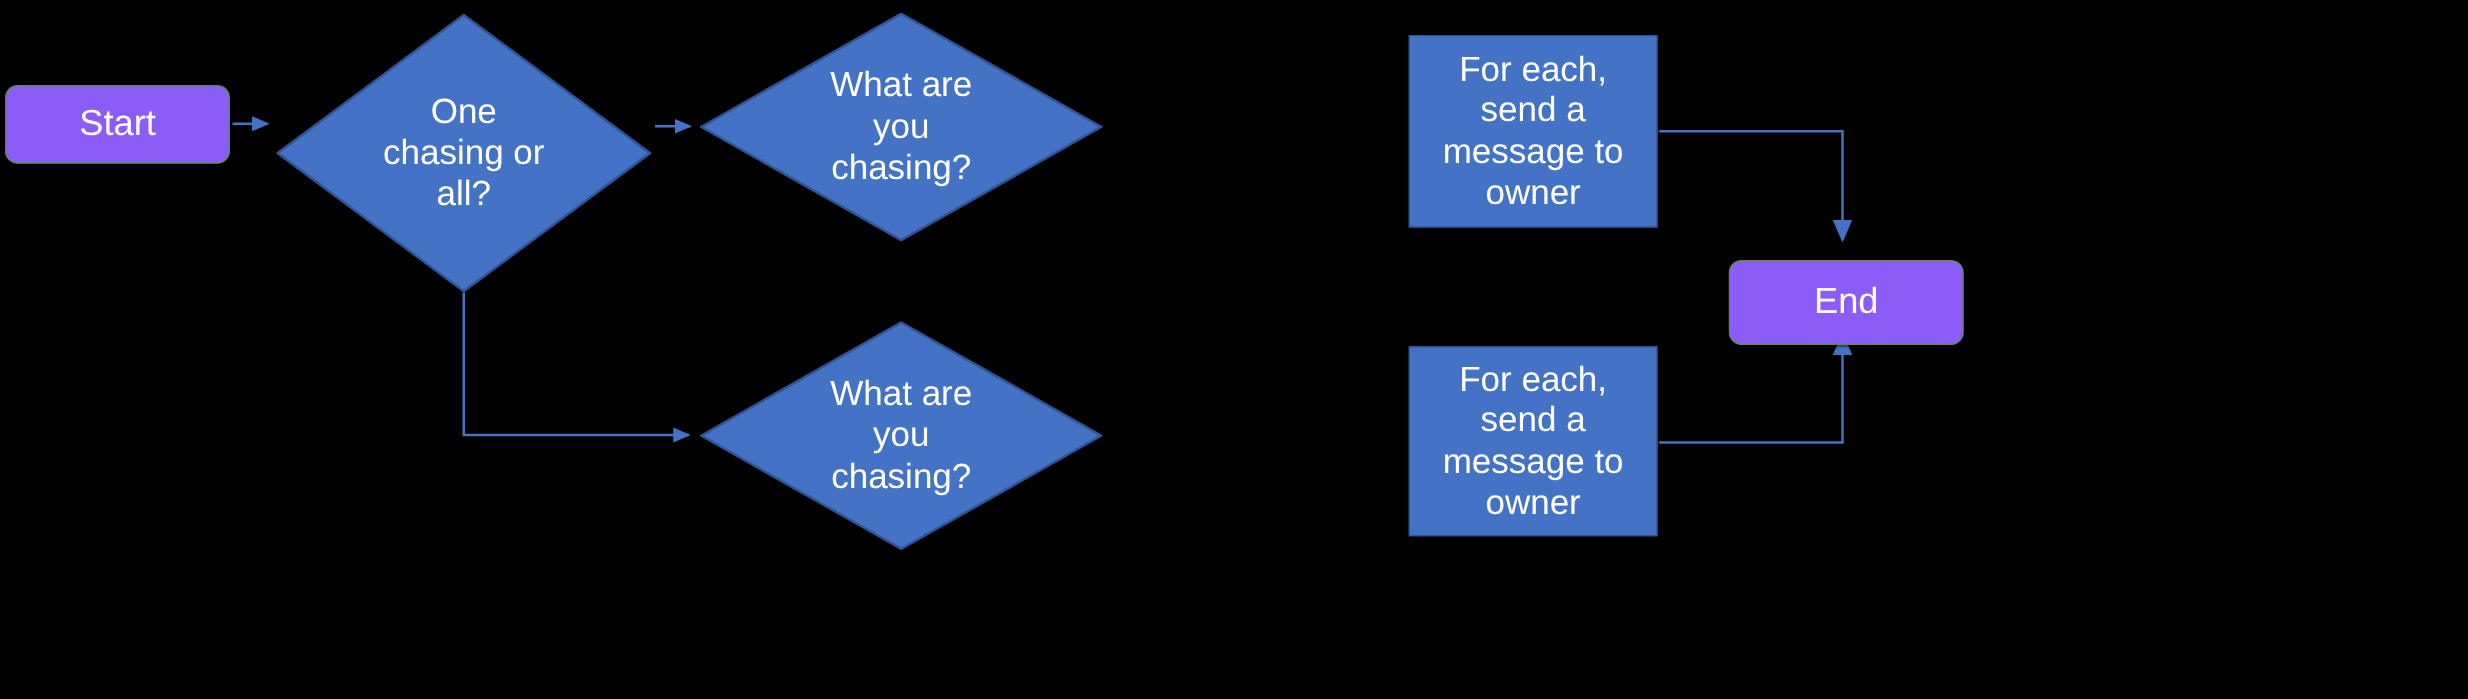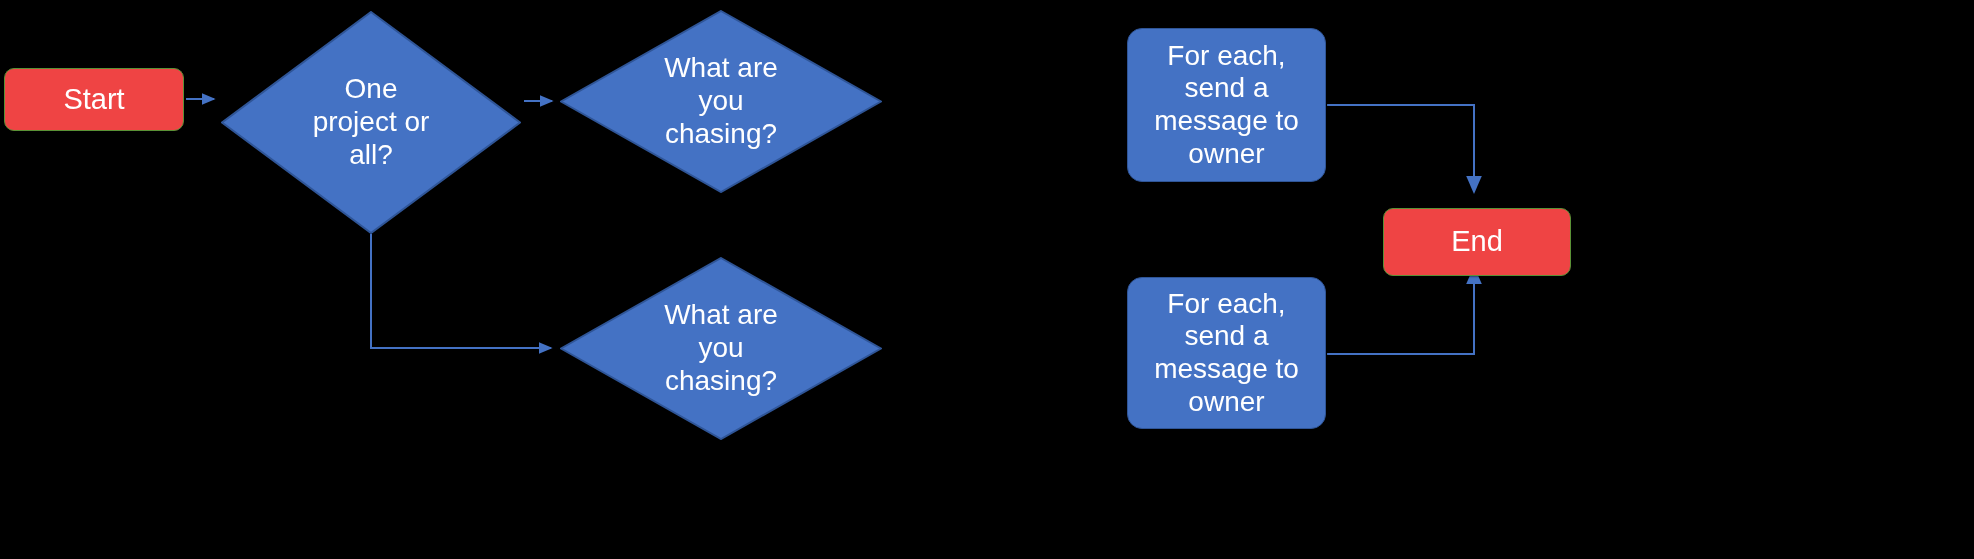--- a/index.html
+++ b/index.html
@@ -30,24 +30,23 @@
     position: absolute;
     box-sizing: border-box;
     display: flex;
     align-items: center;
     justify-content: center;
     text-align: center;
     color: #ffffff;
     line-height: 1.17;
     white-space: pre-line;
     user-select: none;
-    border-radius: 15px;
   }
   .terminator {
-    background: #ef4444;
+    background: #8b5cf6;
     border: 1px solid #5a9136;
     border-radius: 10px;
     box-shadow: 1px 1px 2px rgba(0,0,0,0.45);
     font-size: 29px;
   }
   .process {
     background: #4472C4;
     border: 1px solid #2F5597;
     box-shadow: 1px 1px 2px rgba(0,0,0,0.45);
     font-size: 28px;
@@ -107,21 +106,21 @@
 
   <div class="node terminator" style="left:4px; top:68px; width:180px; height:63px;">
     <span>Start</span>
   </div>
 
   <div class="decision-wrap" style="left:221px; top:11px; width:300px; height:223px;">
     <svg class="decision-shape" viewBox="0 0 300 223" preserveAspectRatio="none">
       <polygon points="150,1 299,111.5 150,222 1,111.5" fill="#4472C4" stroke="#2F5597" stroke-width="2"></polygon>
     </svg>
     <div class="decision-label">One
-project or
+chasing or
 all?</div>
   </div>
 
   <div class="decision-wrap" style="left:560px; top:10px; width:322px; height:183px;">
     <svg class="decision-shape" viewBox="0 0 322 183" preserveAspectRatio="none">
       <polygon points="161,1 321,91.5 161,182 1,91.5" fill="#4472C4" stroke="#2F5597" stroke-width="2"></polygon>
     </svg>
     <div class="decision-label">What are
 you
 chasing?</div>

